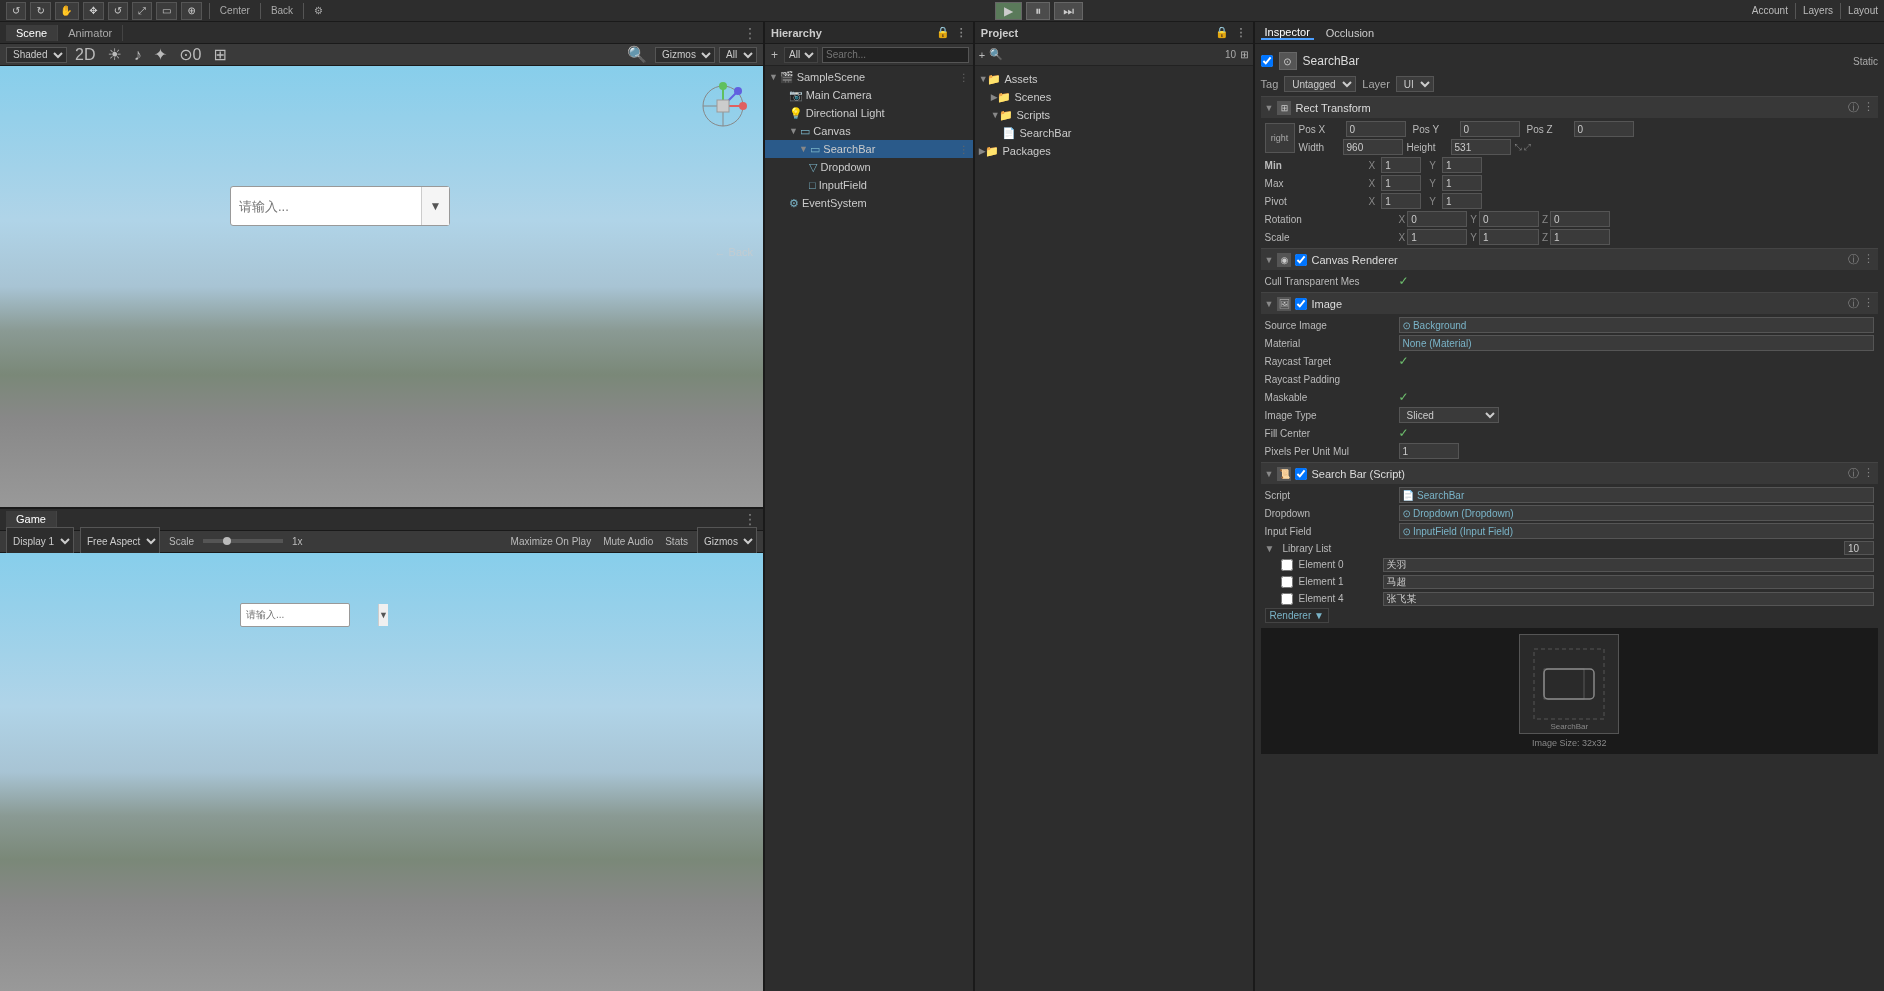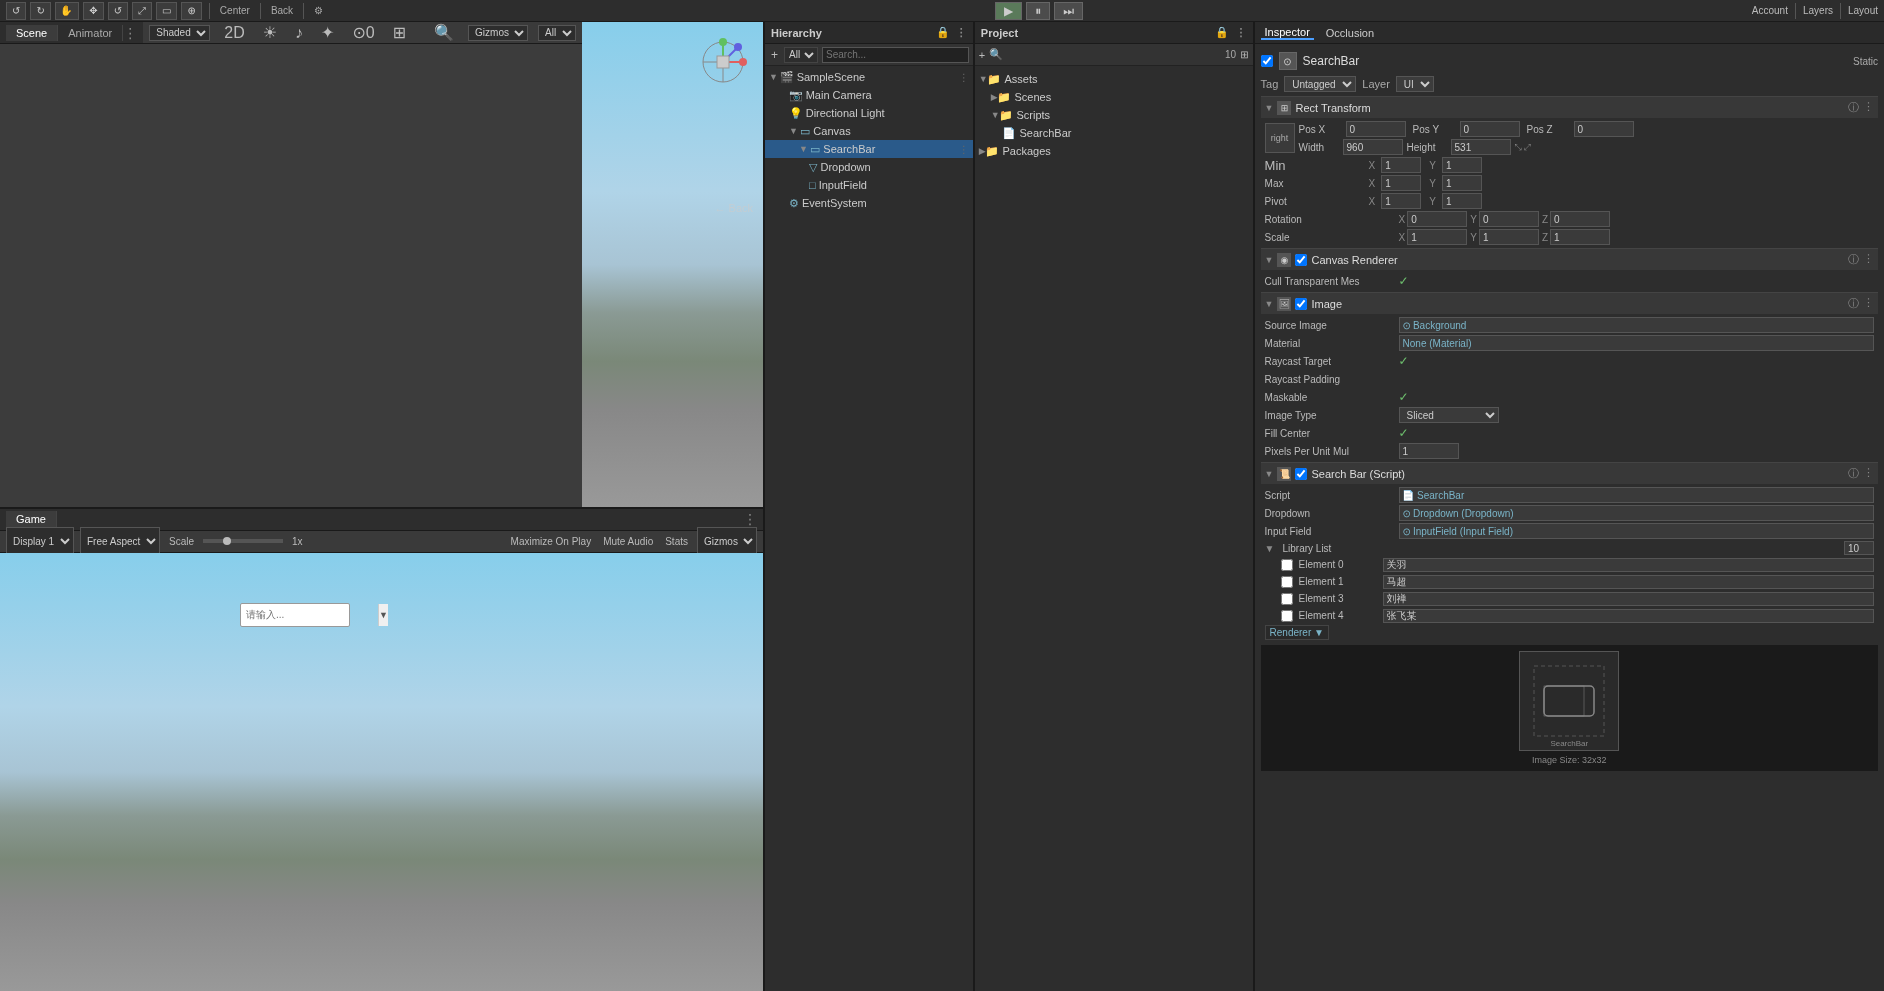--- a/index.html
+++ b/index.html
@@ -89,21 +89,21 @@
       font-size: 14px;
       cursor: pointer;
     }
 
     .scene-toolbar {
       height: 22px;
       background: #3a3a3a;
       display: flex;
       align-items: center;
       padding: 0 6px;
-      gap: 10px;
+      gap: 4px;
       border-bottom: 1px solid #1a1a1a;
     }
     .scene-toolbar-item {
       color: #bbb;
       font-size: 16px;
       padding: 0 4px;
       cursor: pointer;
     }
     .scene-toolbar-dropdown {
       background: #2d2d2d;
@@ -620,21 +620,21 @@
     }
 
     
     ::-webkit-scrollbar { width: 6px; height: 6px; }
     ::-webkit-scrollbar-track { background: #2a2a2a; }
     ::-webkit-scrollbar-thumb { background: #555; border-radius: 3px; }
 
     .scene-area {
       height: 50%;
       display: flex;
-      flex-direction: row;
+      flex-direction: column;
     }
     .game-area {
       height: 50%;
       display: flex;
       flex-direction: column;
       border-top: 2px solid #1a1a1a;
     }
 
     .right-panels {
       display: flex;
@@ -951,21 +951,21 @@
               <input class="prop-input" value="531" style="">
               <div style="display:flex;gap:2px;align-items:center;">
                 <span style="font-size:9px;color:#888;">⤡</span>
                 <span style="font-size:9px;color:#888;">⤢</span>
               </div>
             </div>
           </div>
         </div>
 
         <div class="prop-row">
-          <span style="width:100px;font-size:13px;color:#bbb;">Min</span>
+          <span style="width:100px;font-size:10px;color:#bbb;font-weight:bold;">Min</span>
           <span style="font-size:10px;color:#888;margin-right:2px;">X</span>
           <input class="prop-input" style="width: 40px;" value="1">
           <span style="font-size:10px;color:#888;margin-left:4px;margin-right:2px;">Y</span>
           <input class="prop-input" style="width: 40px;" value="1">
         </div>
         <div class="prop-row">
           <span style="width:100px;font-size:10px;color:#bbb;">Max</span>
           <span style="font-size:10px;color:#888;margin-right:2px;">X</span>
           <input class="prop-input" style="width: 40px;" value="1">
           <span style="font-size:10px;color:#888;margin-left:4px;margin-right:2px;">Y</span>
@@ -1134,25 +1134,20 @@
           <span class="list-item-label">Element 0</span>
           <input class="list-item-value" value="关羽" style="">
         </div>
         <div class="list-item-row">
           <input type="checkbox" class="list-item-checkbox" style="">
           <span class="list-item-label">Element 1</span>
           <input class="list-item-value" value="马超" style="">
         </div>
         <div class="list-item-row">
           <input type="checkbox" class="list-item-checkbox" style="">
-          <span class="list-item-label">Element 3</span>
-          <input class="list-item-value" value="刘禅" style="">
-        </div>
-        <div class="list-item-row">
-          <input type="checkbox" class="list-item-checkbox" style="">
           <span class="list-item-label">Element 4</span>
           <input class="list-item-value" value="张飞某" style="">
         </div>
 
         <div class="searchbar-label-row">
           <span class="searchbar-label">Renderer ▼</span>
         </div>
 
         <div class="preview-area">
           <div class="preview-thumbnail">

